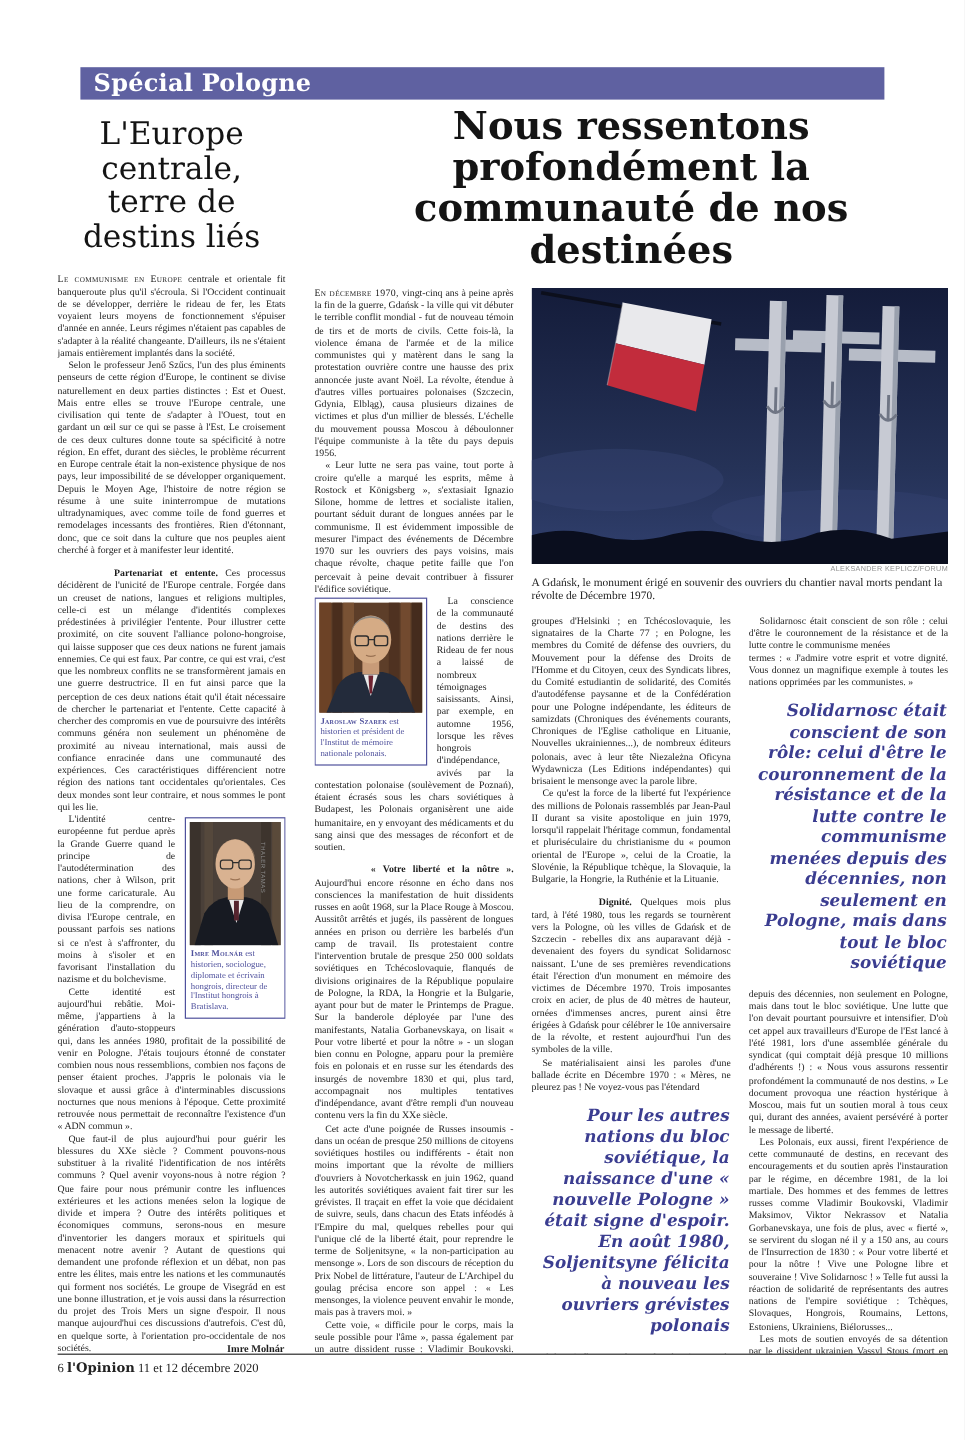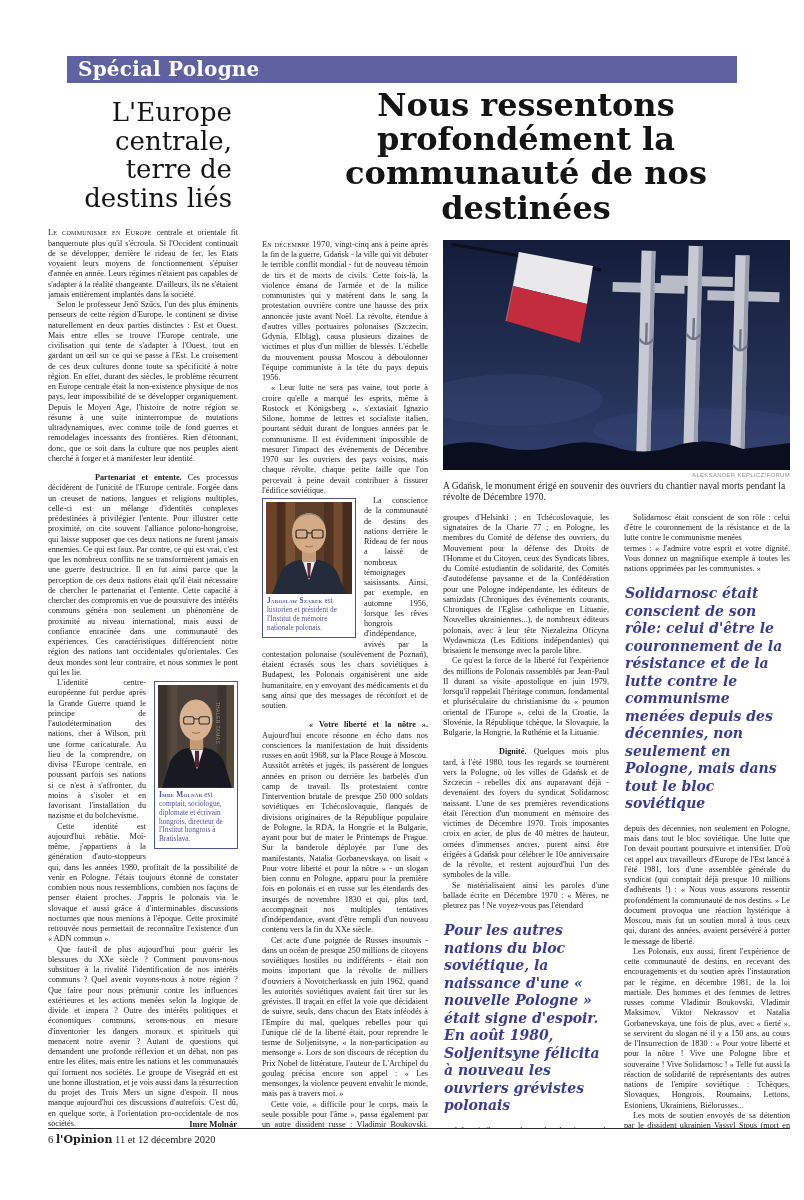--- a/index.html
+++ b/index.html
@@ -5,40 +5,40 @@
   html,body{margin:0;padding:0;background:#e8e8e8;}
   .page{position:relative;width:804px;height:1200px;background:#ffffff;overflow:hidden;
         font-family:"Liberation Serif",serif;color:var(--text,#1c1c1c);}
   
   .kicker{position:absolute;left:67px;top:56px;width:670px;height:27px;background:var(--banner);
           color:#fff;font-family:"DejaVu Serif",serif;font-weight:bold;font-size:20px;line-height:27px;
           padding-left:11px;box-sizing:border-box;letter-spacing:.2px;}
   
   .left-col{position:absolute;left:48px;top:92px;width:190px;height:1036px;overflow:hidden;}
   .left-col h1{font-family:"DejaVu Serif",serif;font-weight:normal;font-size:26px;line-height:1.1;
-               text-align:right;margin:6px 6px 16px;color:#141414;}
+               text-align:center;margin:6px 6px 16px;color:#141414;}
   
   .main{position:absolute;left:262px;top:88px;width:528px;height:1040px;overflow:hidden;}
   .main h1{font-family:"DejaVu Serif",serif;font-weight:bold;font-size:32px;line-height:1.07;
            text-align:center;margin:0 0 15px;color:#141414;}
   .main-body{display:flex;gap:15px;}
   .col{width:166px;flex:none;overflow:hidden;}
   .right-wrap{width:347px;flex:none;}
   .two-cols{display:flex;gap:15px;}
   
   .para{margin:0;text-align:justify;font-size:8.2px;line-height:10.25px;text-indent:9px;}
   .para.ni{text-indent:0;}
   .para.sp{margin-top:9px;}
   .sc{font-variant:small-caps;letter-spacing:.3px;}
   .lead{font-weight:bold;padding-left:47px;}
   .sign{font-weight:bold;font-size:8.6px;text-align:right;margin:0 1px 0 0;}
   .sign.inline{margin-top:-10.2px;}
   
   .quote{font-family:"DejaVu Serif",serif;font-style:italic;font-weight:bold;color:var(--quote);
-         text-align:left;font-size:14px;line-height:17.5px;margin:11px 1px;}
+         text-align:right;font-size:14px;line-height:17.5px;margin:11px 1px;}
   
   .portrait{border:1px solid var(--accent);background:#fff;margin:2px 0 4px;padding:3px;position:relative;}
   .portrait.fl{float:left;margin-right:8px;width:86px;}
   .portrait.fr{float:right;margin-left:8px;width:76px;}
   .portrait svg{display:block;width:100%;}
   .portrait .cap{color:var(--accent);font-size:7.3px;line-height:8.9px;margin-top:3px;
                  padding:0 1px 1px;text-indent:0;}
   .cap .nm{font-variant:small-caps;font-weight:bold;letter-spacing:.2px;}
   .vcredit{position:absolute;right:-3px;top:38px;transform:rotate(90deg);transform-origin:center;
            font-family:"Liberation Sans",sans-serif;font-size:5px;color:#8d8d8d;white-space:nowrap;letter-spacing:.4px;}
@@ -85,21 +85,21 @@
         <ellipse cx="37" cy="34" rx="16" ry="20" fill="#d9b291"></ellipse>
         <path d="M21,30 Q23,20 31,16 Q37,13 43,16 Q51,20 53,30 Q53,24 48,19 Q42,13 32,15 Q23,19 21,30 Z" fill="#cfa886" opacity="0.6"></path>
         <rect x="25" y="31" width="10" height="7" rx="2" fill="none" stroke="#2d2d2d" stroke-width="1"></rect>
         <rect x="40" y="31" width="10" height="7" rx="2" fill="none" stroke="#2d2d2d" stroke-width="1"></rect>
         <line x1="35" y1="33" x2="40" y2="33" stroke="#2d2d2d" stroke-width="1"></line>
         <path d="M33,46 Q37,48 41,46" fill="none" stroke="#9a7253" stroke-width="1"></path>
       </svg>
       <span class="vcredit">THALER TAMAS</span>
       <figcaption class="cap">
         <span class="nm">Imre Molnár</span>
-        <span>est comptait, sociologue, diplomate et écrivain hongrois, directeur de l'Institut hongrois à Bratislava.</span>
+        <span>est historien, sociologue, diplomate et écrivain hongrois, directeur de l'Institut hongrois à Bratislava.</span>
       </figcaption>
     </figure>
 
     <div>
         <p class="para">L'identité centre-européenne fut perdue après la Grande Guerre quand le principe de l'autodétermination des nations, cher à Wilson, prit une forme caricaturale. Au lieu de la comprendre, on divisa l'Europe centrale, en poussant parfois ses nations si ce n'est à s'affronter, du moins à s'isoler et en favorisant l'installation du nazisme et du bolchevisme.</p>
         <p class="para">Cette identité est aujourd'hui rebâtie. Moi-même, j'appartiens à la génération d'auto-stoppeurs qui, dans les années 1980, profitait de la possibilité de venir en Pologne. J'étais toujours étonné de constater combien nous nous ressemblions, combien nos façons de penser étaient proches. J'appris le polonais via le slovaque et aussi grâce à d'interminables discussions nocturnes que nous menions à l'époque. Cette proximité retrouvée nous permettait de reconnaître l'existence d'un « ADN commun ».</p>
         <p class="para">Que faut-il de plus aujourd'hui pour guérir les blessures du XXe siècle ? Comment pouvons-nous substituer à la rivalité l'identification de nos intérêts communs ? Quel avenir voyons-nous à notre région ? Que faire pour nous prémunir contre les influences extérieures et les actions menées selon la logique de divide et impera ? Outre des intérêts politiques et économiques communs, serons-nous en mesure d'inventorier les dangers moraux et spirituels qui menacent notre avenir ? Autant de questions qui demandent une profonde réflexion et un débat, non pas entre les élites, mais entre les nations et les communautés qui forment nos sociétés. Le groupe de Visegrád en est une bonne illustration, et je vois aussi dans la résurrection du projet des Trois Mers un signe d'espoir. Il nous manque aujourd'hui ces discussions d'autrefois. C'est dû, en quelque sorte, à l'orientation pro-occidentale de nos sociétés.</p>
       </div>
     <div class="sign inline">Imre Molnár</div>
   </div>

